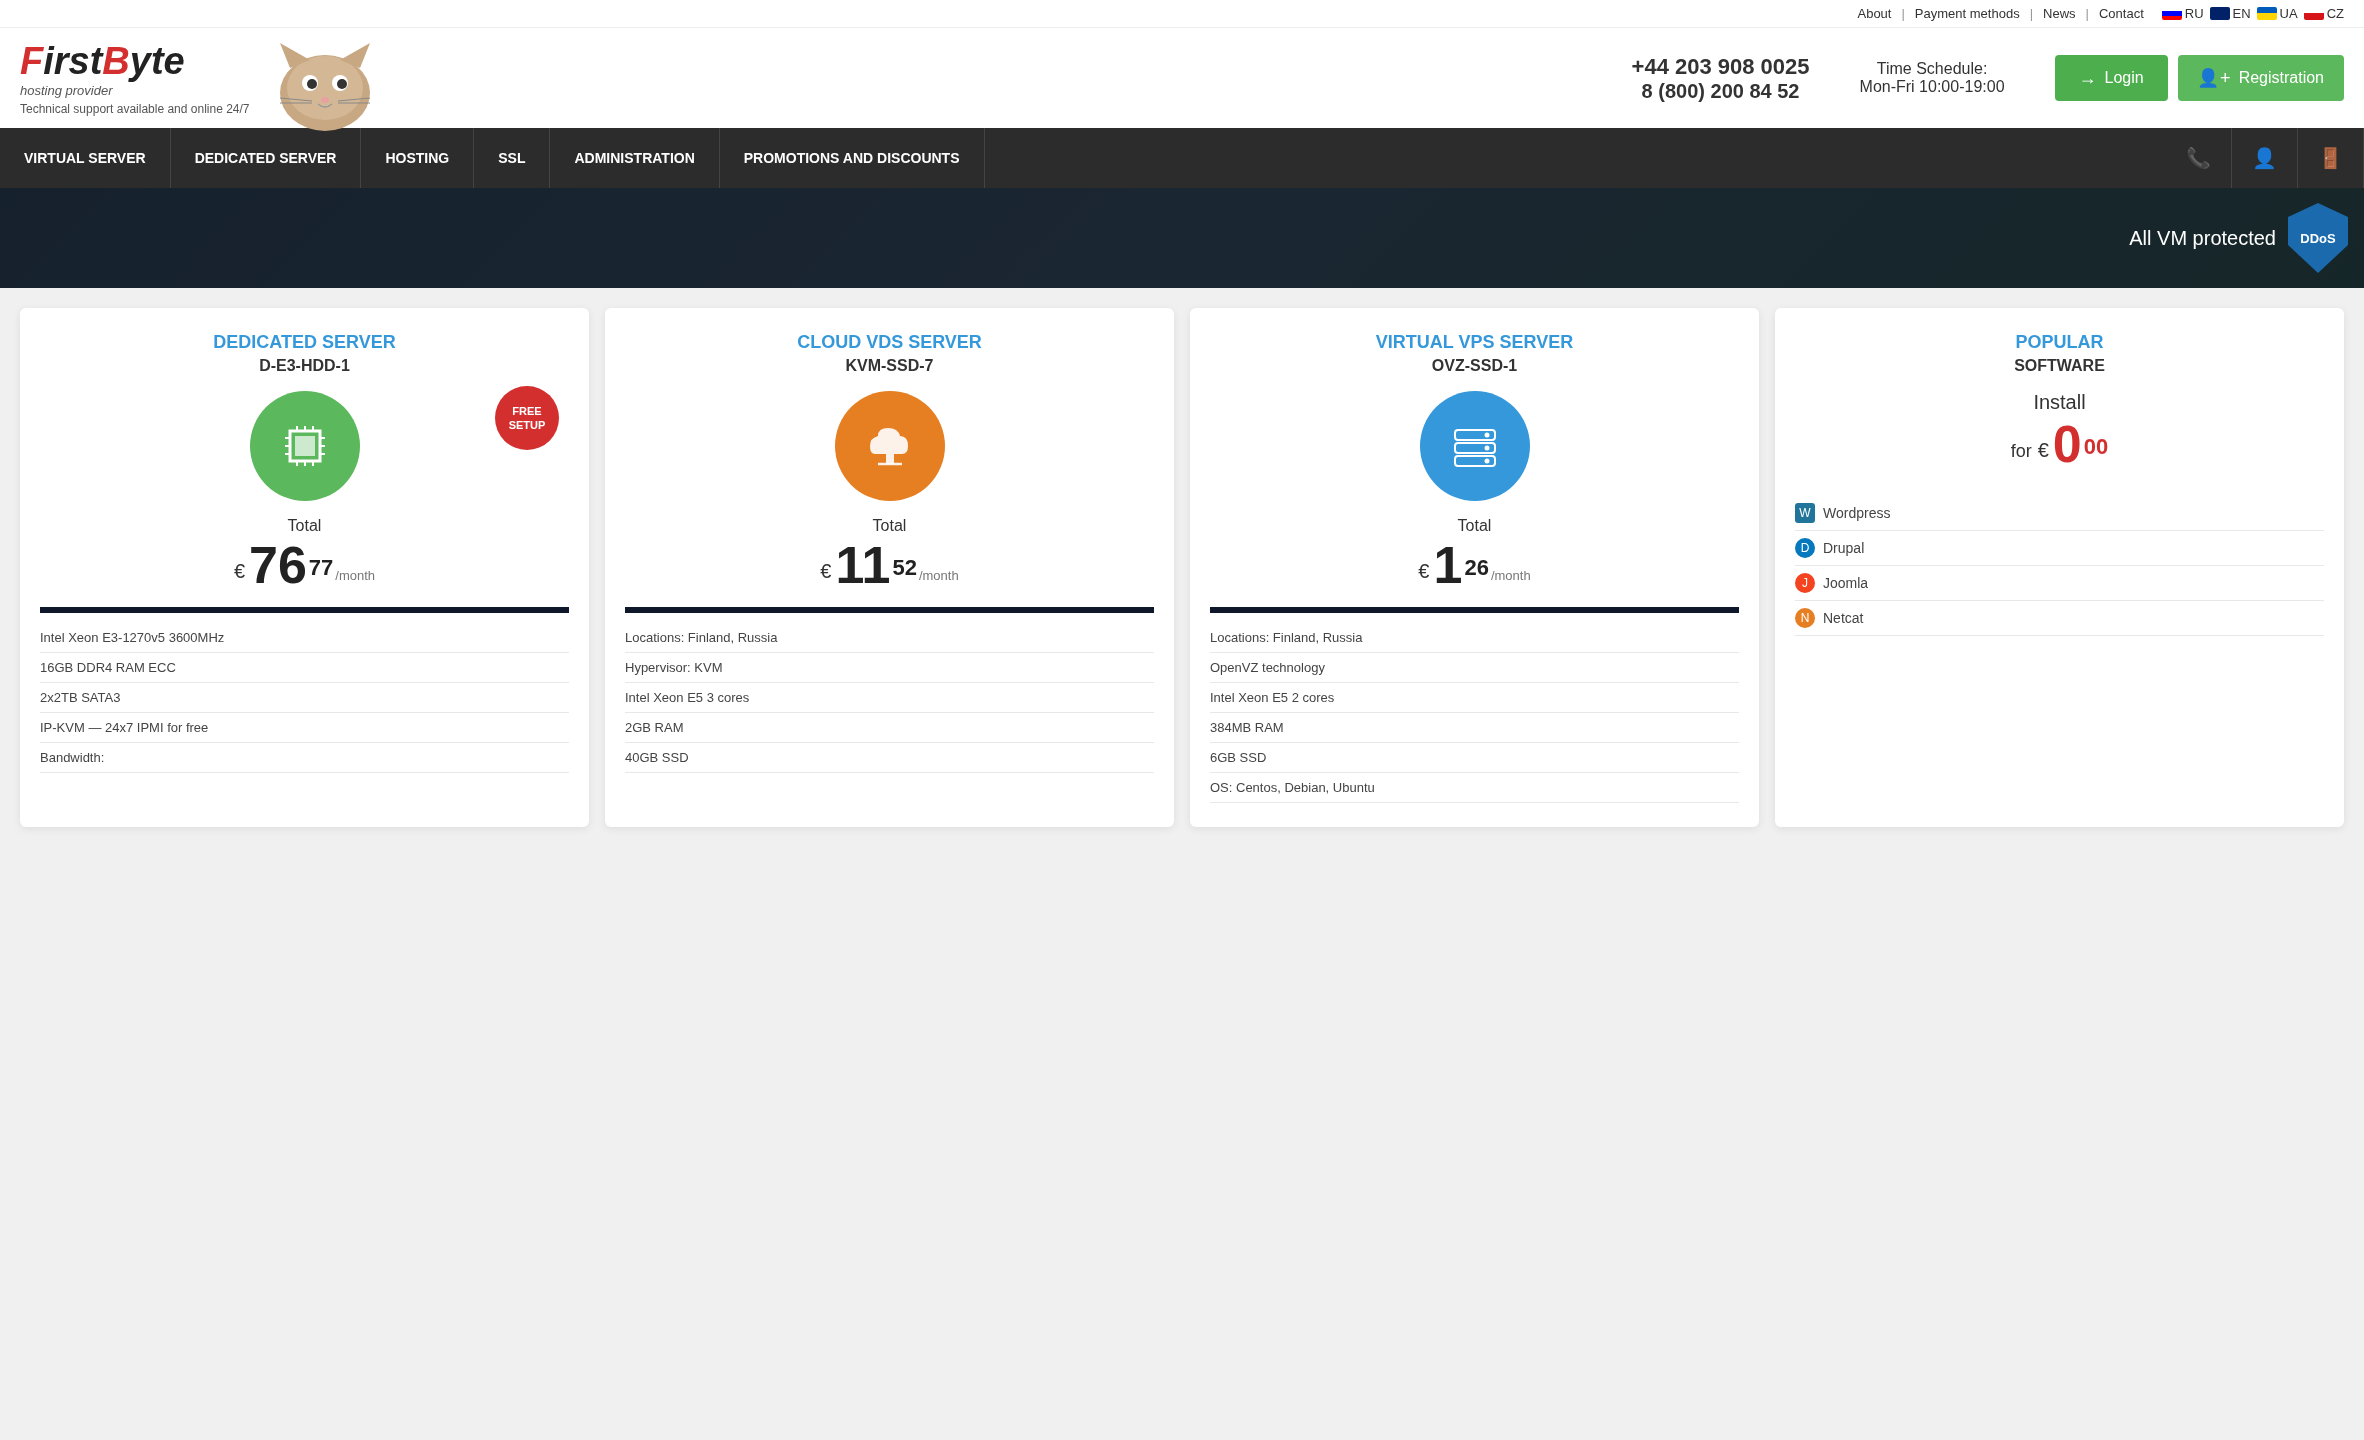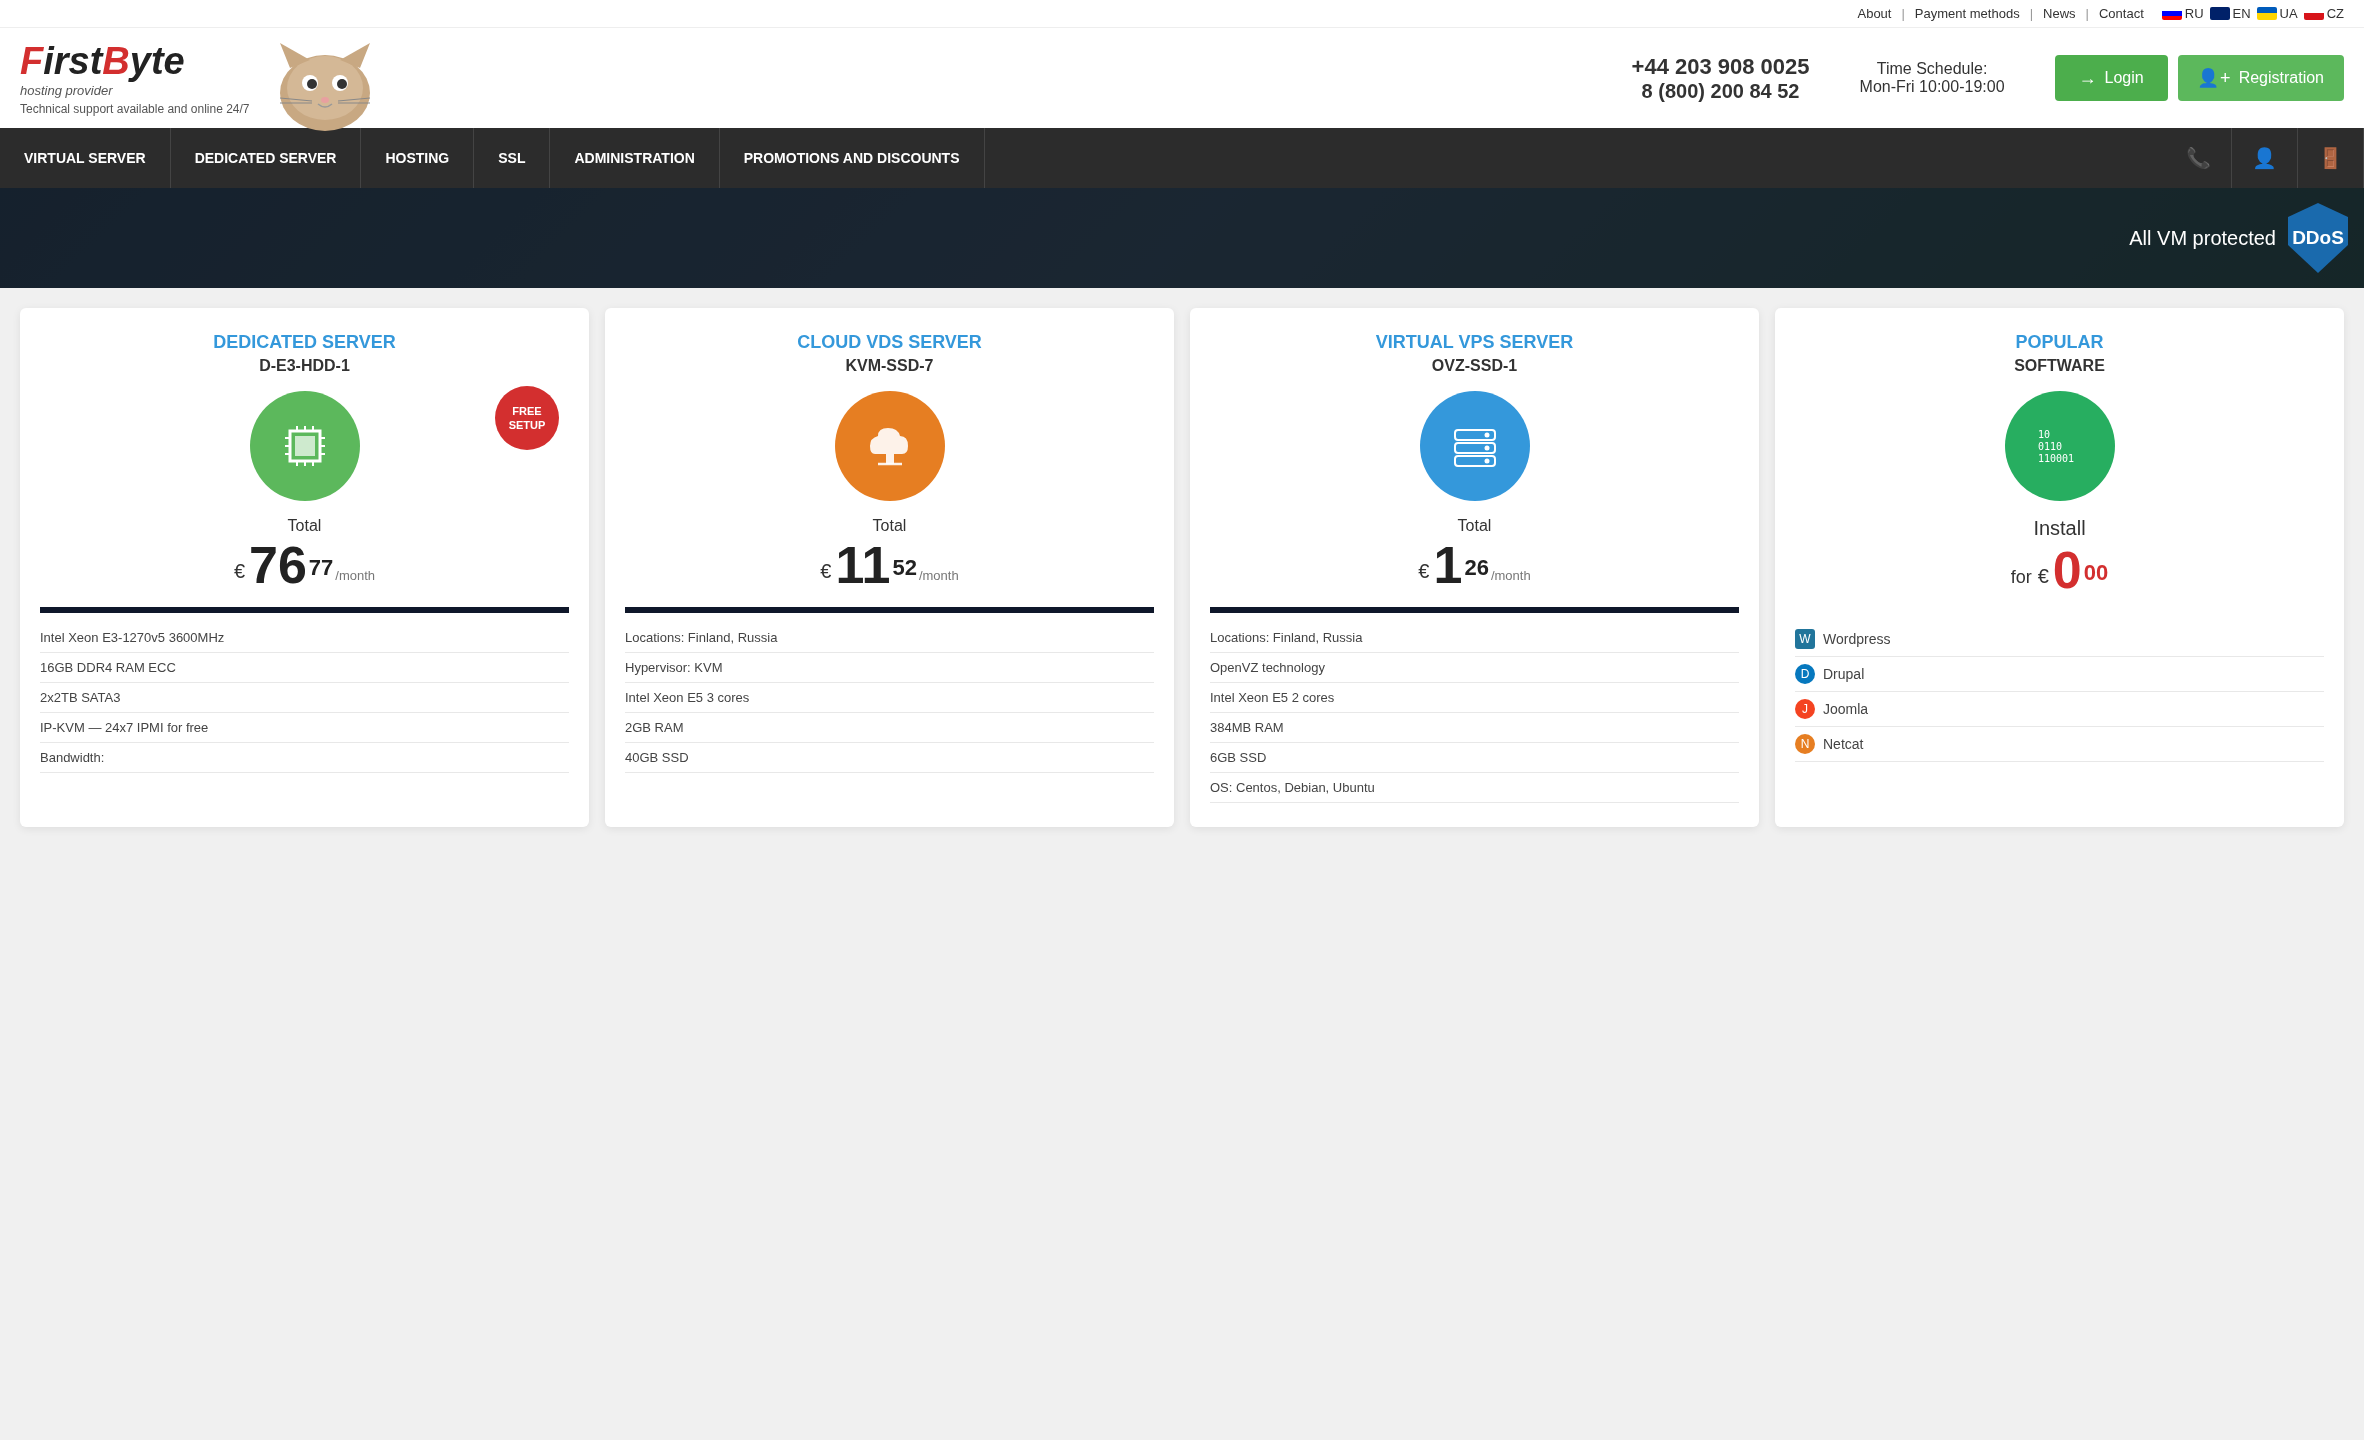--- a/index.html
+++ b/index.html
@@ -363,21 +363,21 @@
   <div class="nav-icon-item">
     <span style="font-size:20px;">🚪</span>
   </div>
 </nav>
 
 <div class="hero">
   <div class="hero-bg-overlay"></div>
   <div class="ddos-badge">
     <span class="ddos-text">All VM protected</span>
     <div class="ddos-shield">
-      <span style="font-size:19px; font-weight:bold;">DDoS</span>
+      <span style="font-size:13px; font-weight:bold;">DDoS</span>
     </div>
   </div>
 </div>
 
 <div class="cards-section">
 
   <div class="card">
     <div class="card-title" style="color:#3498db;">DEDICATED SERVER</div>
     <div class="card-subtitle">D-E3-HDD-1</div>
     <div class="card-icon-area">
@@ -476,29 +476,20 @@
       <div class="spec-item">Intel Xeon E5 2 cores</div>
       <div class="spec-item">384MB RAM</div>
       <div class="spec-item">6GB SSD</div>
       <div class="spec-item">OS: Centos, Debian, Ubuntu</div>
     </div>
   </div>
 
   <div class="card">
     <div class="card-title" style="color:#3498db;">POPULAR</div>
     <div class="card-subtitle">SOFTWARE</div>
-    <div class="card-icon-area">
-      <div class="icon-circle icon-circle-green2">
-        <svg class="icon-svg" viewBox="0 0 60 60">
-          <text x="8" y="22" fill="#fff" font-size="10" font-family="monospace">10</text>
-          <text x="8" y="34" fill="#fff" font-size="10" font-family="monospace">0110</text>
-          <text x="8" y="46" fill="#fff" font-size="10" font-family="monospace">110001</text>
-        </svg>
-      </div>
-    </div>
     <div class="install-label">Install</div>
     <div class="price-row">
       <span class="for-label">for</span>
       <span class="price-currency">€</span>
       <span class="price-main price-main-red">0</span>
       <span class="price-cents price-main-red">00</span>
     </div>
     <div class="software-list">
       <div class="software-item">
         <div class="sw-icon sw-wp">W</div>

